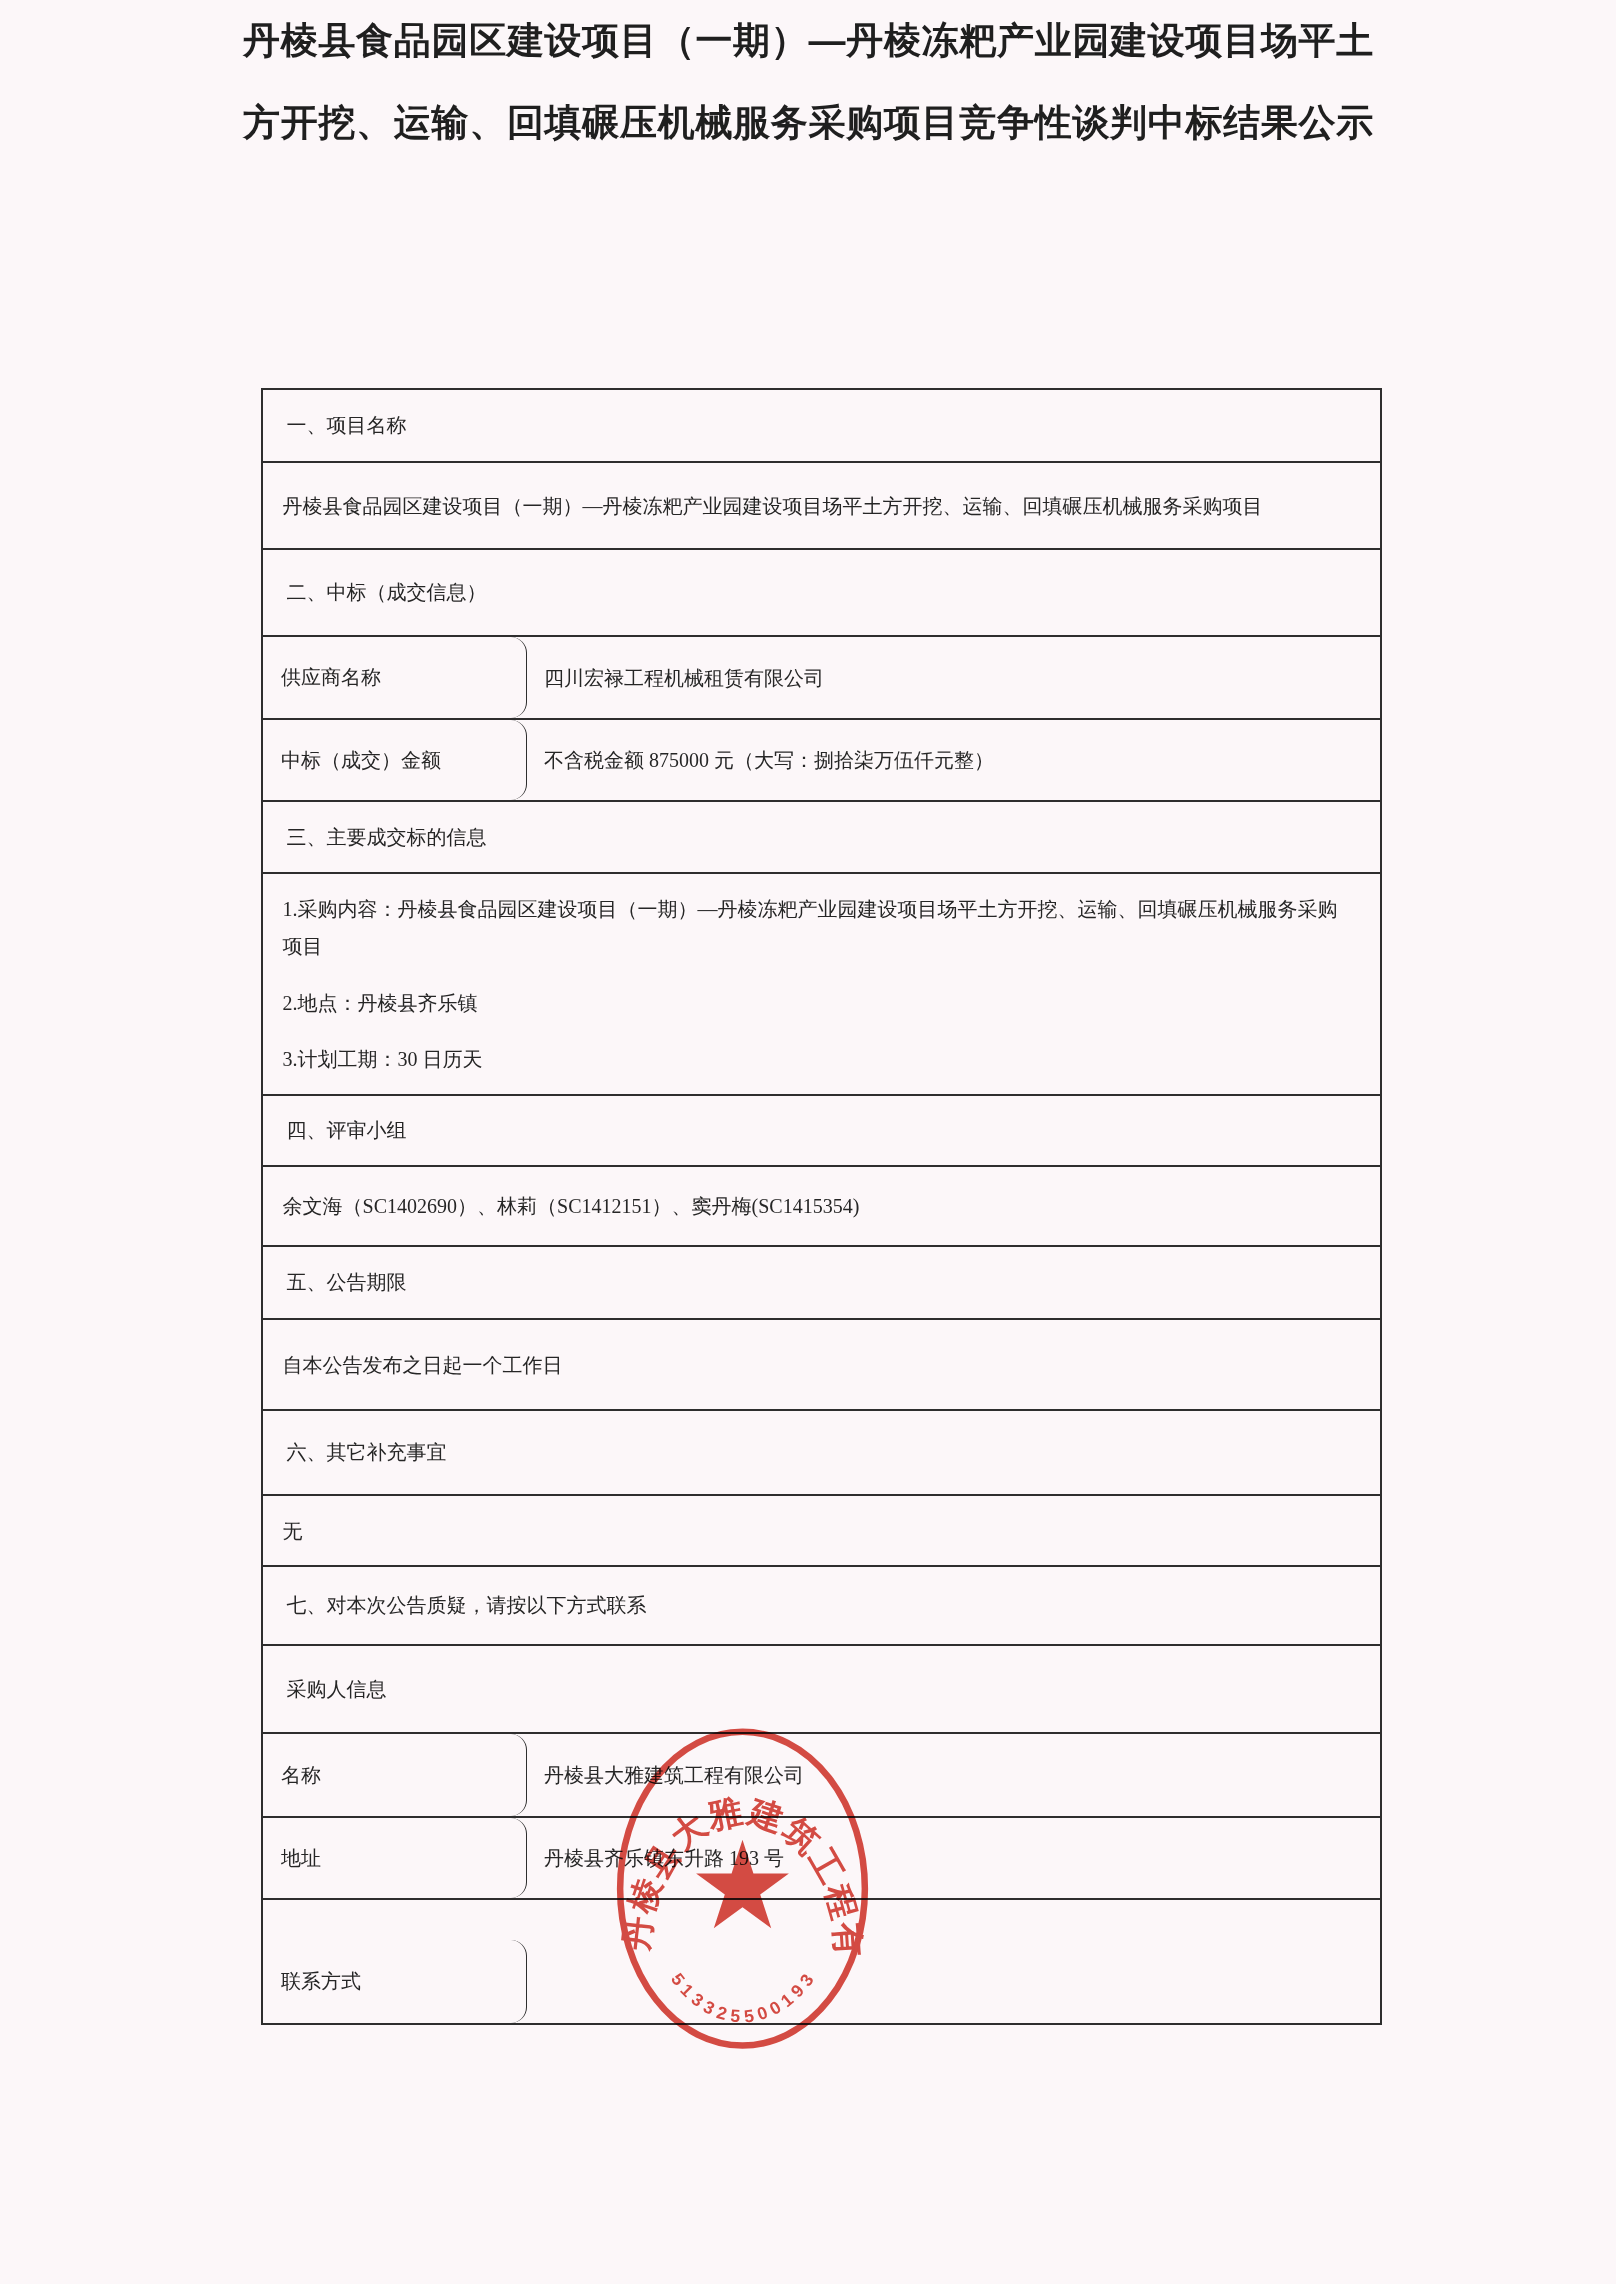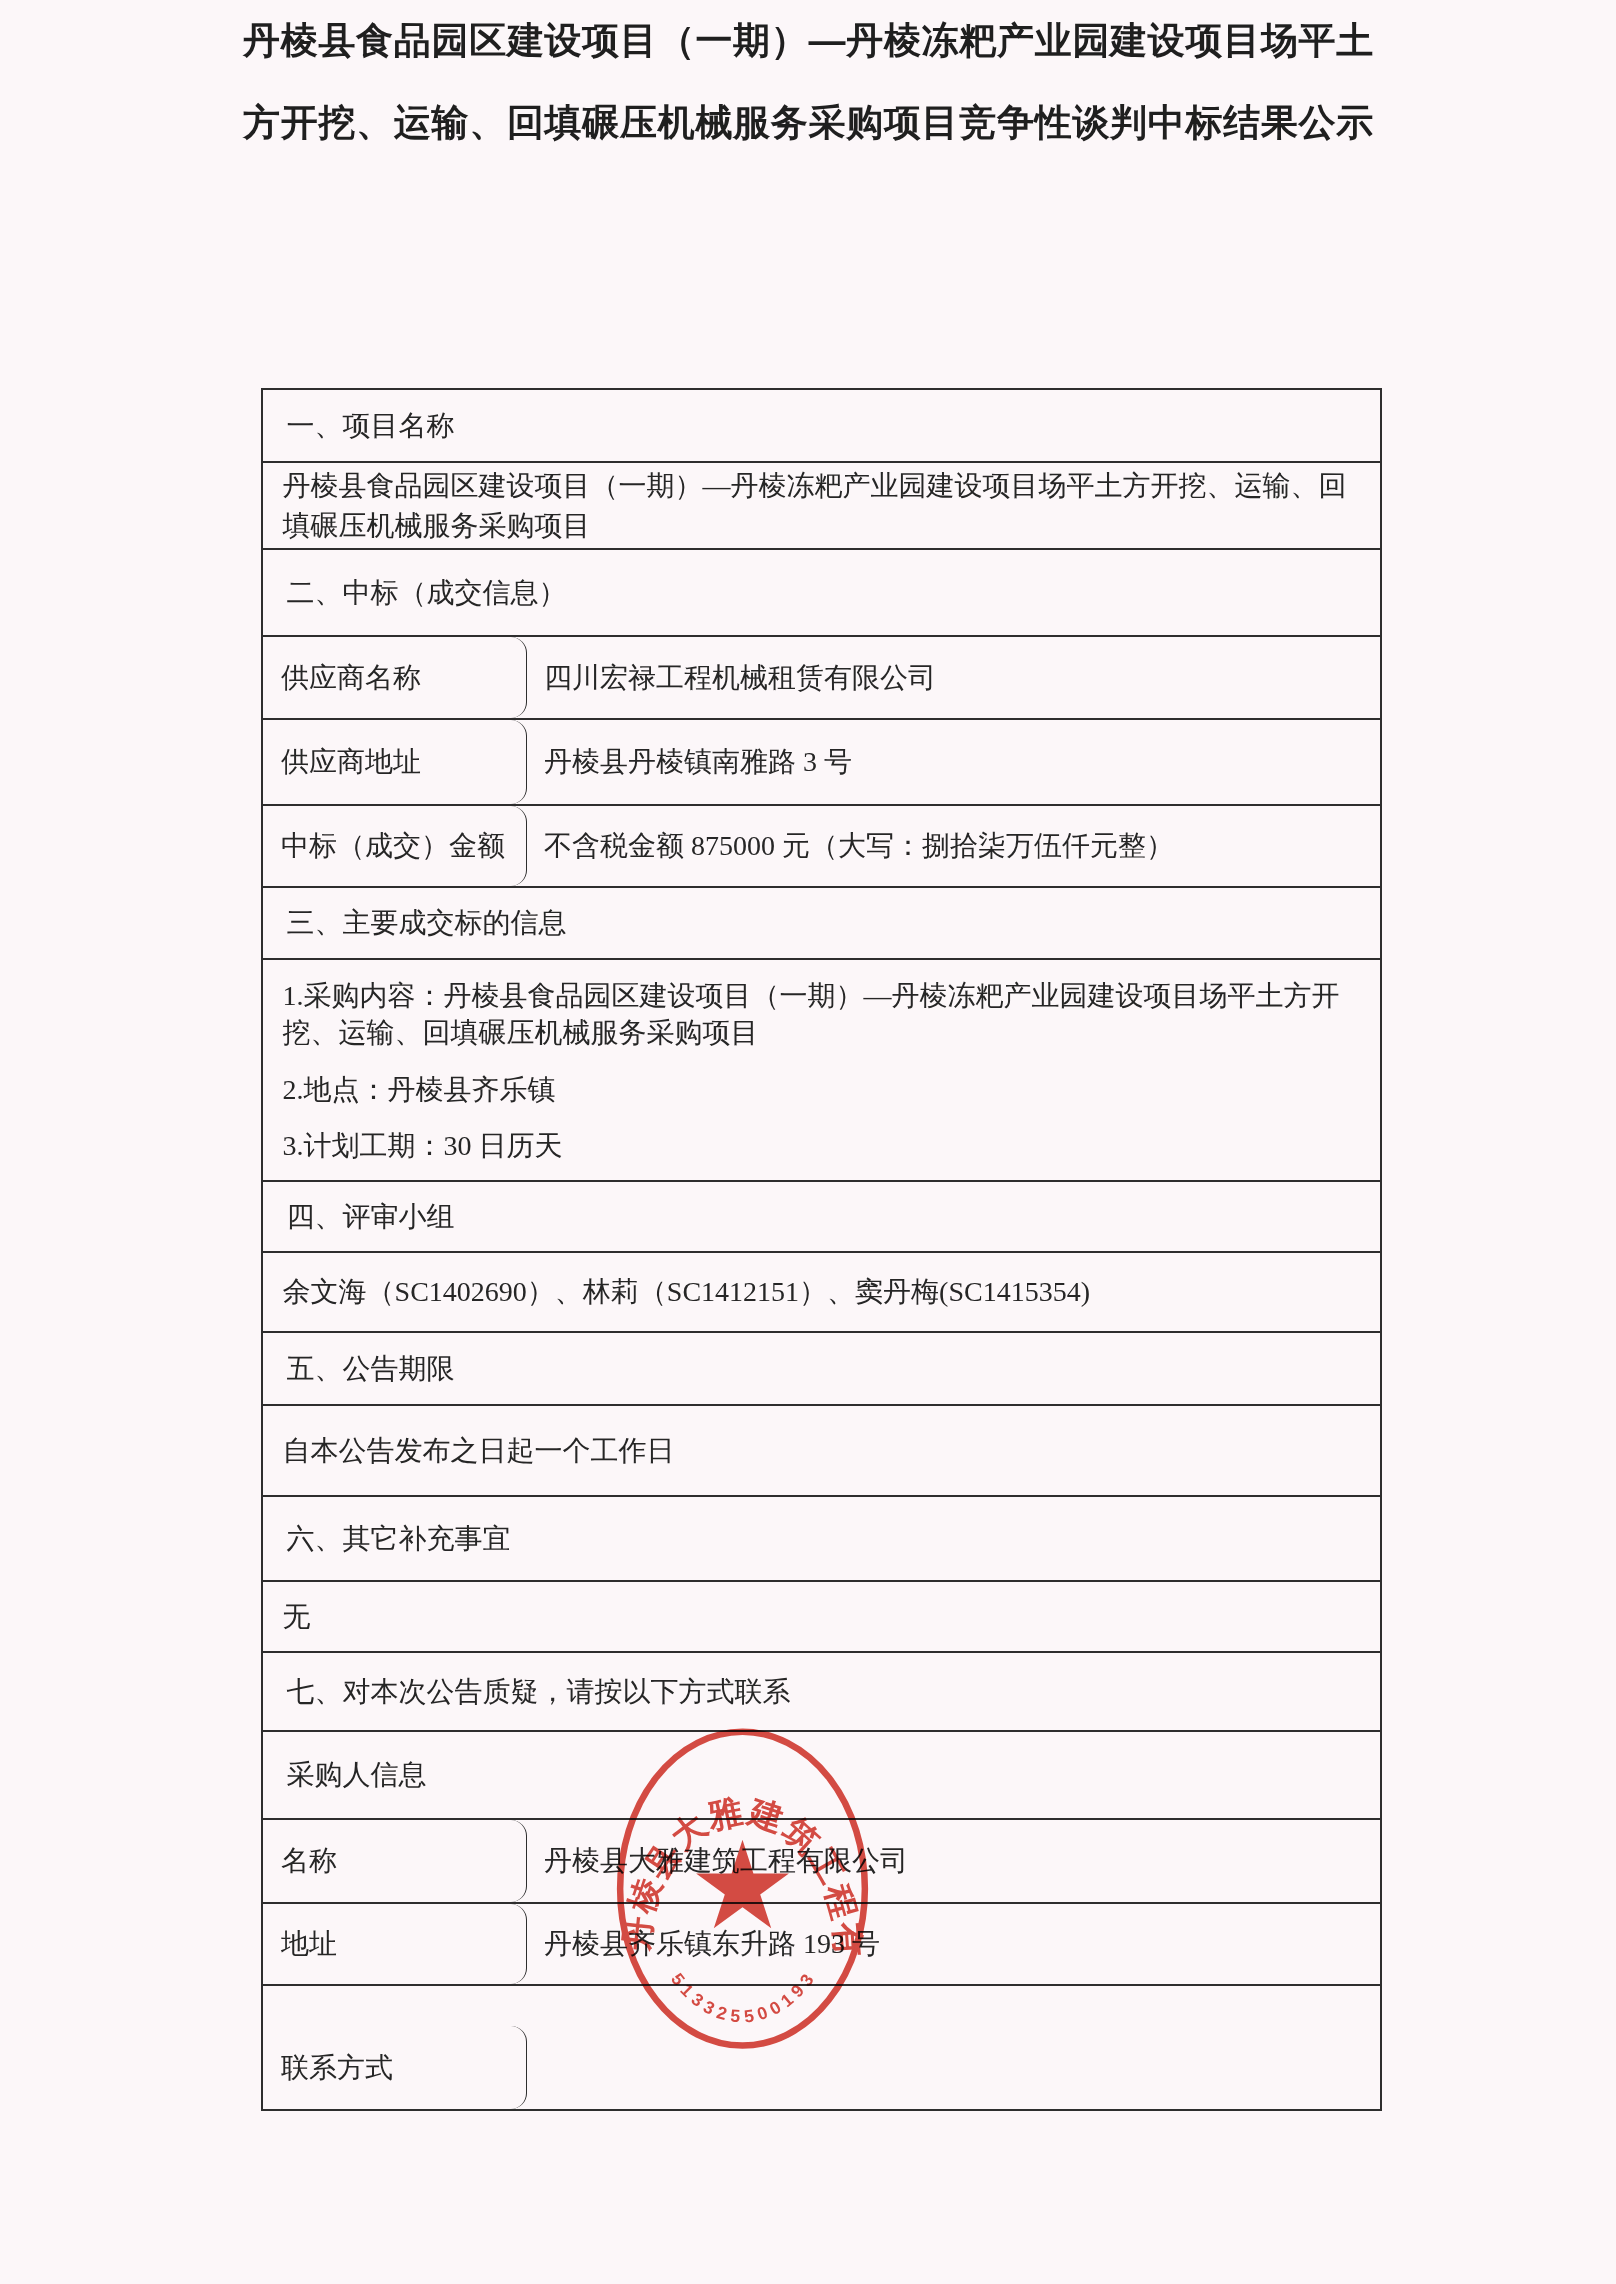--- a/index.html
+++ b/index.html
@@ -25,21 +25,21 @@
     width:1121px;
     border:2px solid #2e2e2e;
     box-sizing:border-box;
     background:transparent;
   }
   .row{
     display:flex;
     align-items:center;
     border-bottom:2px solid #2e2e2e;
     box-sizing:border-box;
-    font-size:28px;
+    font-size:20px;
   }
   .row:last-child{border-bottom:none;margin-top:40px;}
   .sec{padding-left:23.5px;}
   .para{padding:0 30px 0 19.6px;line-height:40px;}
   .cell-label{
     width:264px;
     align-self:stretch;
     display:flex;
     align-items:center;
     padding-left:18px;
@@ -85,24 +85,20 @@
 
     <div class="row sec" style="height:87px">
       <span>二、中标（成交信息）</span>
     </div>
 
     <div class="row" style="height:83px">
       <div class="cell-label">供应商名称</div>
       <div class="cell-value">四川宏禄工程机械租赁有限公司</div>
     </div>
 
-    <div class="row" style="height:86px">
-      <div class="cell-label">供应商地址</div>
-      <div class="cell-value">丹棱县丹棱镇南雅路 3 号</div>
-    </div>
 
     <div class="row" style="height:82px">
       <div class="cell-label">中标（成交）金额</div>
       <div class="cell-value">不含税金额 875000 元（大写：捌拾柒万伍仟元整）</div>
     </div>
 
     <div class="row sec" style="height:72px">
       <span>三、主要成交标的信息</span>
     </div>
 

